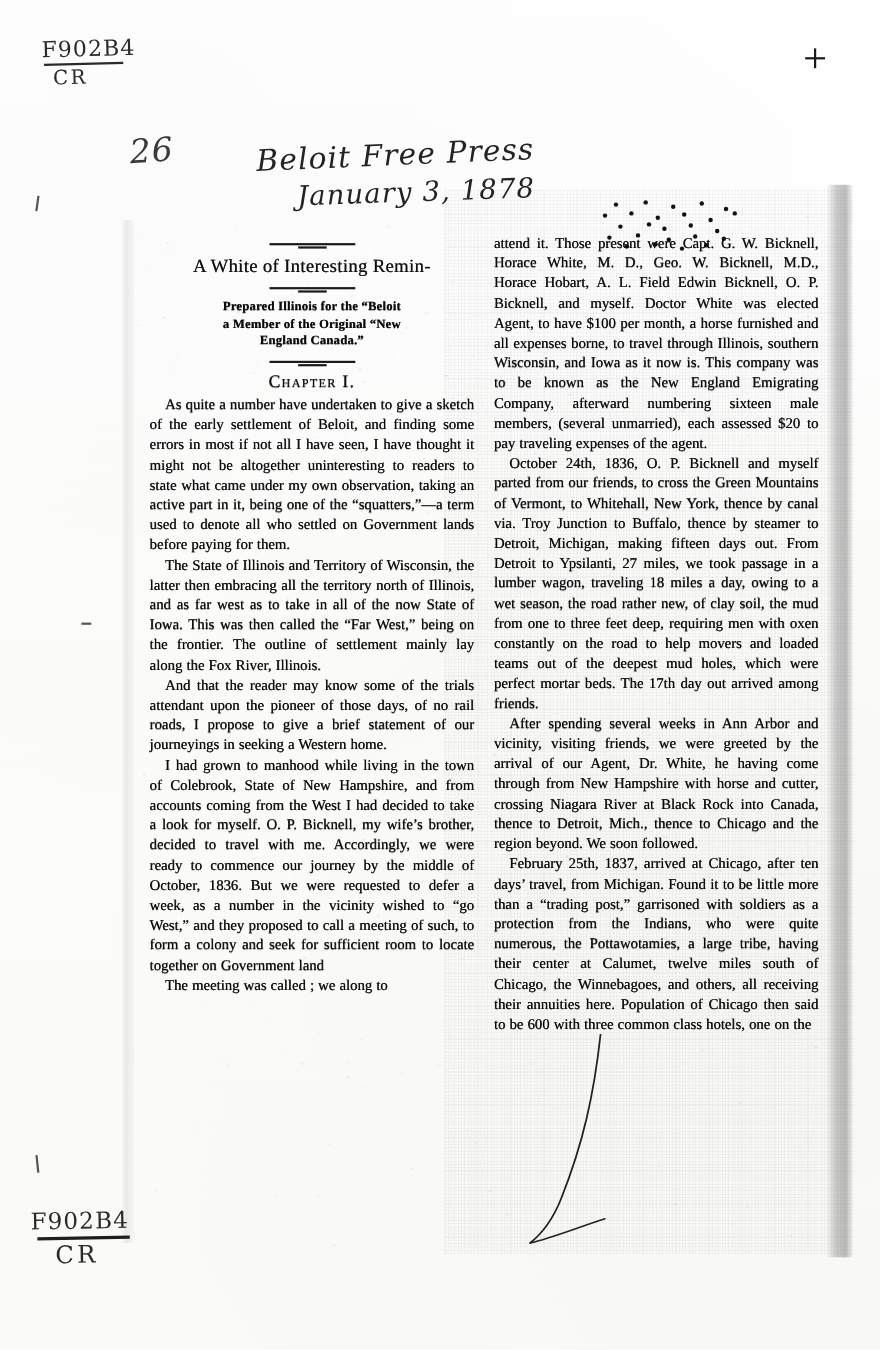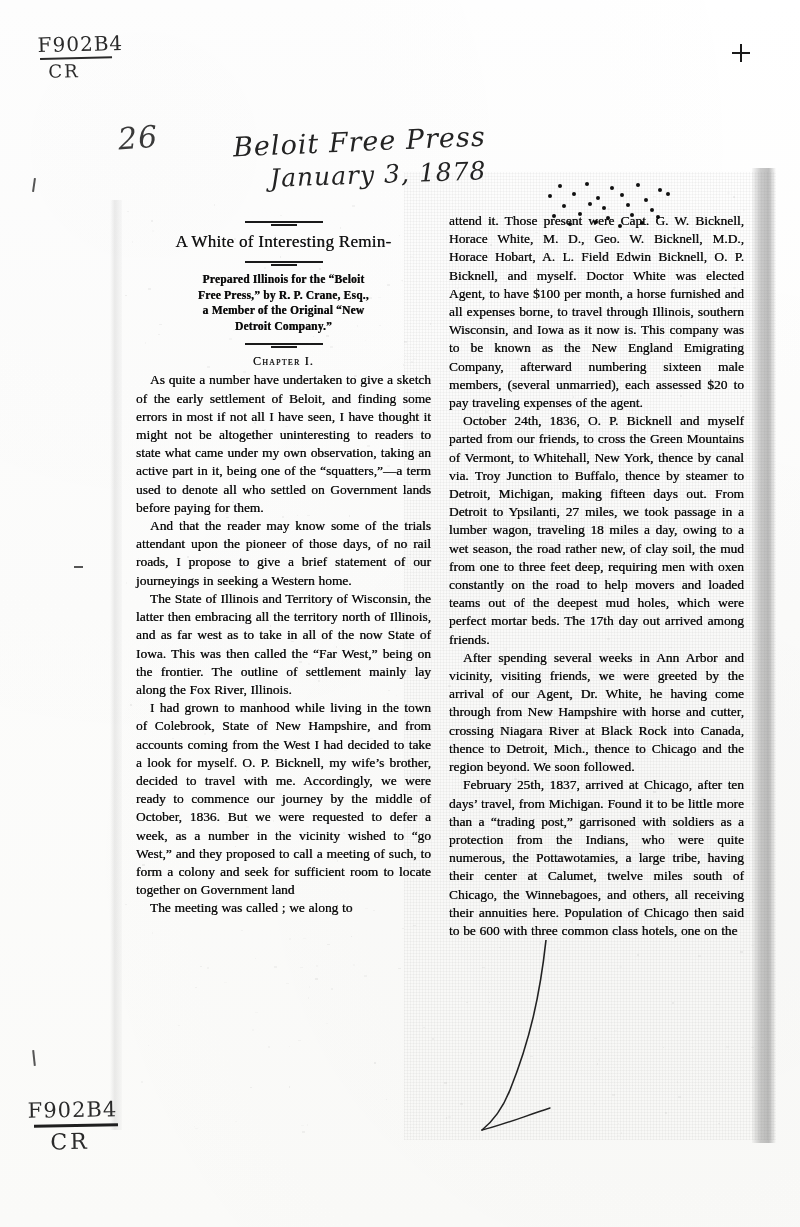--- a/index.html
+++ b/index.html
@@ -239,21 +239,21 @@
     font-weight: bold;
     font-size: 11.5px;
     line-height: 1.35;
     color: #0a0a0a;
     letter-spacing: 0.2px;
     margin: 0;
   }
   .chapter {
     text-align: center;
     font-family: "Liberation Serif", serif;
-    font-size: 12px;
+    font-size: 16px;
     font-variant: small-caps;
     letter-spacing: 1.2px;
     color: #111;
     margin: 6px 0 2px 0;
   }
 
   p.body {
     font-family: "Liberation Serif", serif;
     font-size: 13.4px;
     line-height: 18.2px;
@@ -354,29 +354,28 @@
     <path d="M 2 190 C 20 186, 45 176, 70 168" fill="none" stroke="#222" stroke-width="1.4" stroke-linecap="round"></path>
   </svg>
 
   <div class="columns">
 
     <div class="col left">
       <div class="rule-orn"></div>
       <div class="deck ink">A White of Interesting Remin-</div>
       <div class="rule-orn"></div>
       <div class="byline ink">Prepared Illinois for  the  “Beloit</div>
-      <div class="byline ink">Free Press,” by R. P. Crane, Esq.,</div>
       <div class="byline ink">a Member of the Original “New</div>
-      <div class="byline ink">Detroit  Company.”</div>
+      <div class="byline ink">England  Canada.”</div>
       <div class="rule-orn"></div>
       <div class="chapter ink">Chapter I.</div>
 
       <p class="body ink">As quite a number  have  undertaken to give a sketch of the early settlement of  Beloit, and finding some errors in  most  if not all I have seen, I have thought it might not be altogether  uninteresting  to   readers  to state what came under my own observation, taking an active part in it, being one of the “squatters,”—a term used to denote all who settled on Government lands before  paying for them.</p>
+      <p class="body ink">The State  of  Illinois  and   Territory of Wisconsin, the latter then embracing all the territory north of Illinois, and as far west as to take in all of  the  now  State  of  Iowa. This was then called the “Far West,” being on the frontier.   The outline  of  settlement mainly lay along the Fox River, Illinois.</p>
       <p class="body ink">And that the reader  may  know  some  of the trials attendant upon  the   pioneer  of those days, of no rail roads,  I   propose  to give a brief statement of our journeyings  in seeking a Western home.</p>
-      <p class="body ink">The State  of  Illinois  and   Territory of Wisconsin, the latter then embracing all the territory north of Illinois, and as far west as to take in all of  the  now  State  of  Iowa. This was then called the “Far West,” being on the frontier.   The outline  of  settlement mainly lay along the Fox River, Illinois.</p>
       <p class="body ink">I had grown to manhood while  living  in the town of Colebrook, State of  New Hampshire, and from accounts  coming  from  the West I had decided to take  a  look for myself.    O. P. Bicknell,  my   wife’s brother, decided to travel  with  me.    Accordingly, we were ready to commence our journey by the middle of October, 1836.   But we  were requested  to  defer  a week, as a number in the vicinity wished to “go West,”  and they proposed to call a meeting of such, to form a colony  and seek for sufficient room to locate together on Government land</p>
       <p class="body ink">The meeting was called ; we along  to</p>
     </div>
 
     <div class="col right">
       <p class="body ink">attend it.   Those present were Capt. G. W. Bicknell, Horace  White,  M. D., Geo. W. Bicknell, M.D., Horace Hobart,  A. L. Field Edwin Bicknell, O. P. Bicknell, and myself. Doctor White was elected Agent,  to  have $100 per month, a horse  furnished  and  all expenses borne, to  travel  through  Illinois, southern Wisconsin, and  Iowa as it now is. This company was  to be known as the New England Emigrating Company,  afterward numbering sixteen male members,  (several unmarried), each  assessed  $20 to pay traveling expenses of the agent.</p>
       <p class="body ink">October 24th, 1836,  O. P. Bicknell  and myself parted from our friends, to cross  the Green Mountains of Vermont, to Whitehall, New York, thence by canal via. Troy Junction to Buffalo,  thence  by  steamer to Detroit, Michigan, making  fifteen  days out. From Detroit to Ypsilanti, 27  miles,  we took passage in a lumber wagon, traveling 18 miles a day, owing to a wet  season, the road rather new, of clay soil, the mud  from one to three feet deep, requiring  men  with oxen constantly on the road to help movers and  loaded  teams  out of the deepest mud holes, which were perfect mortar beds.  The 17th day out arrived among friends.</p>
       <p class="body ink">After spending several  weeks in Ann Arbor and vicinity, visiting friends,  we  were greeted by the arrival  of  our   Agent,  Dr. White, he having come through  from  New Hampshire with horse and  cutter,  crossing Niagara River at  Black Rock into Canada, thence to Detroit, Mich., thence to  Chicago and the region beyond.   We soon followed.</p>
       <p class="body ink">February 25th, 1837, arrived  at Chicago, after ten days’ travel,  from   Michigan. Found it to be little more  than  a “trading post,” garrisoned with  soldiers  as a protection from the Indians, who were  quite numerous, the Pottawotamies, a large tribe, having their  center at Calumet,   twelve  miles south  of  Chicago, the  Winnebagoes, and others,  all  receiving their  annuities here. Population of  Chicago then said to be 600 with three common class hotels, one on  the</p>
     </div>

